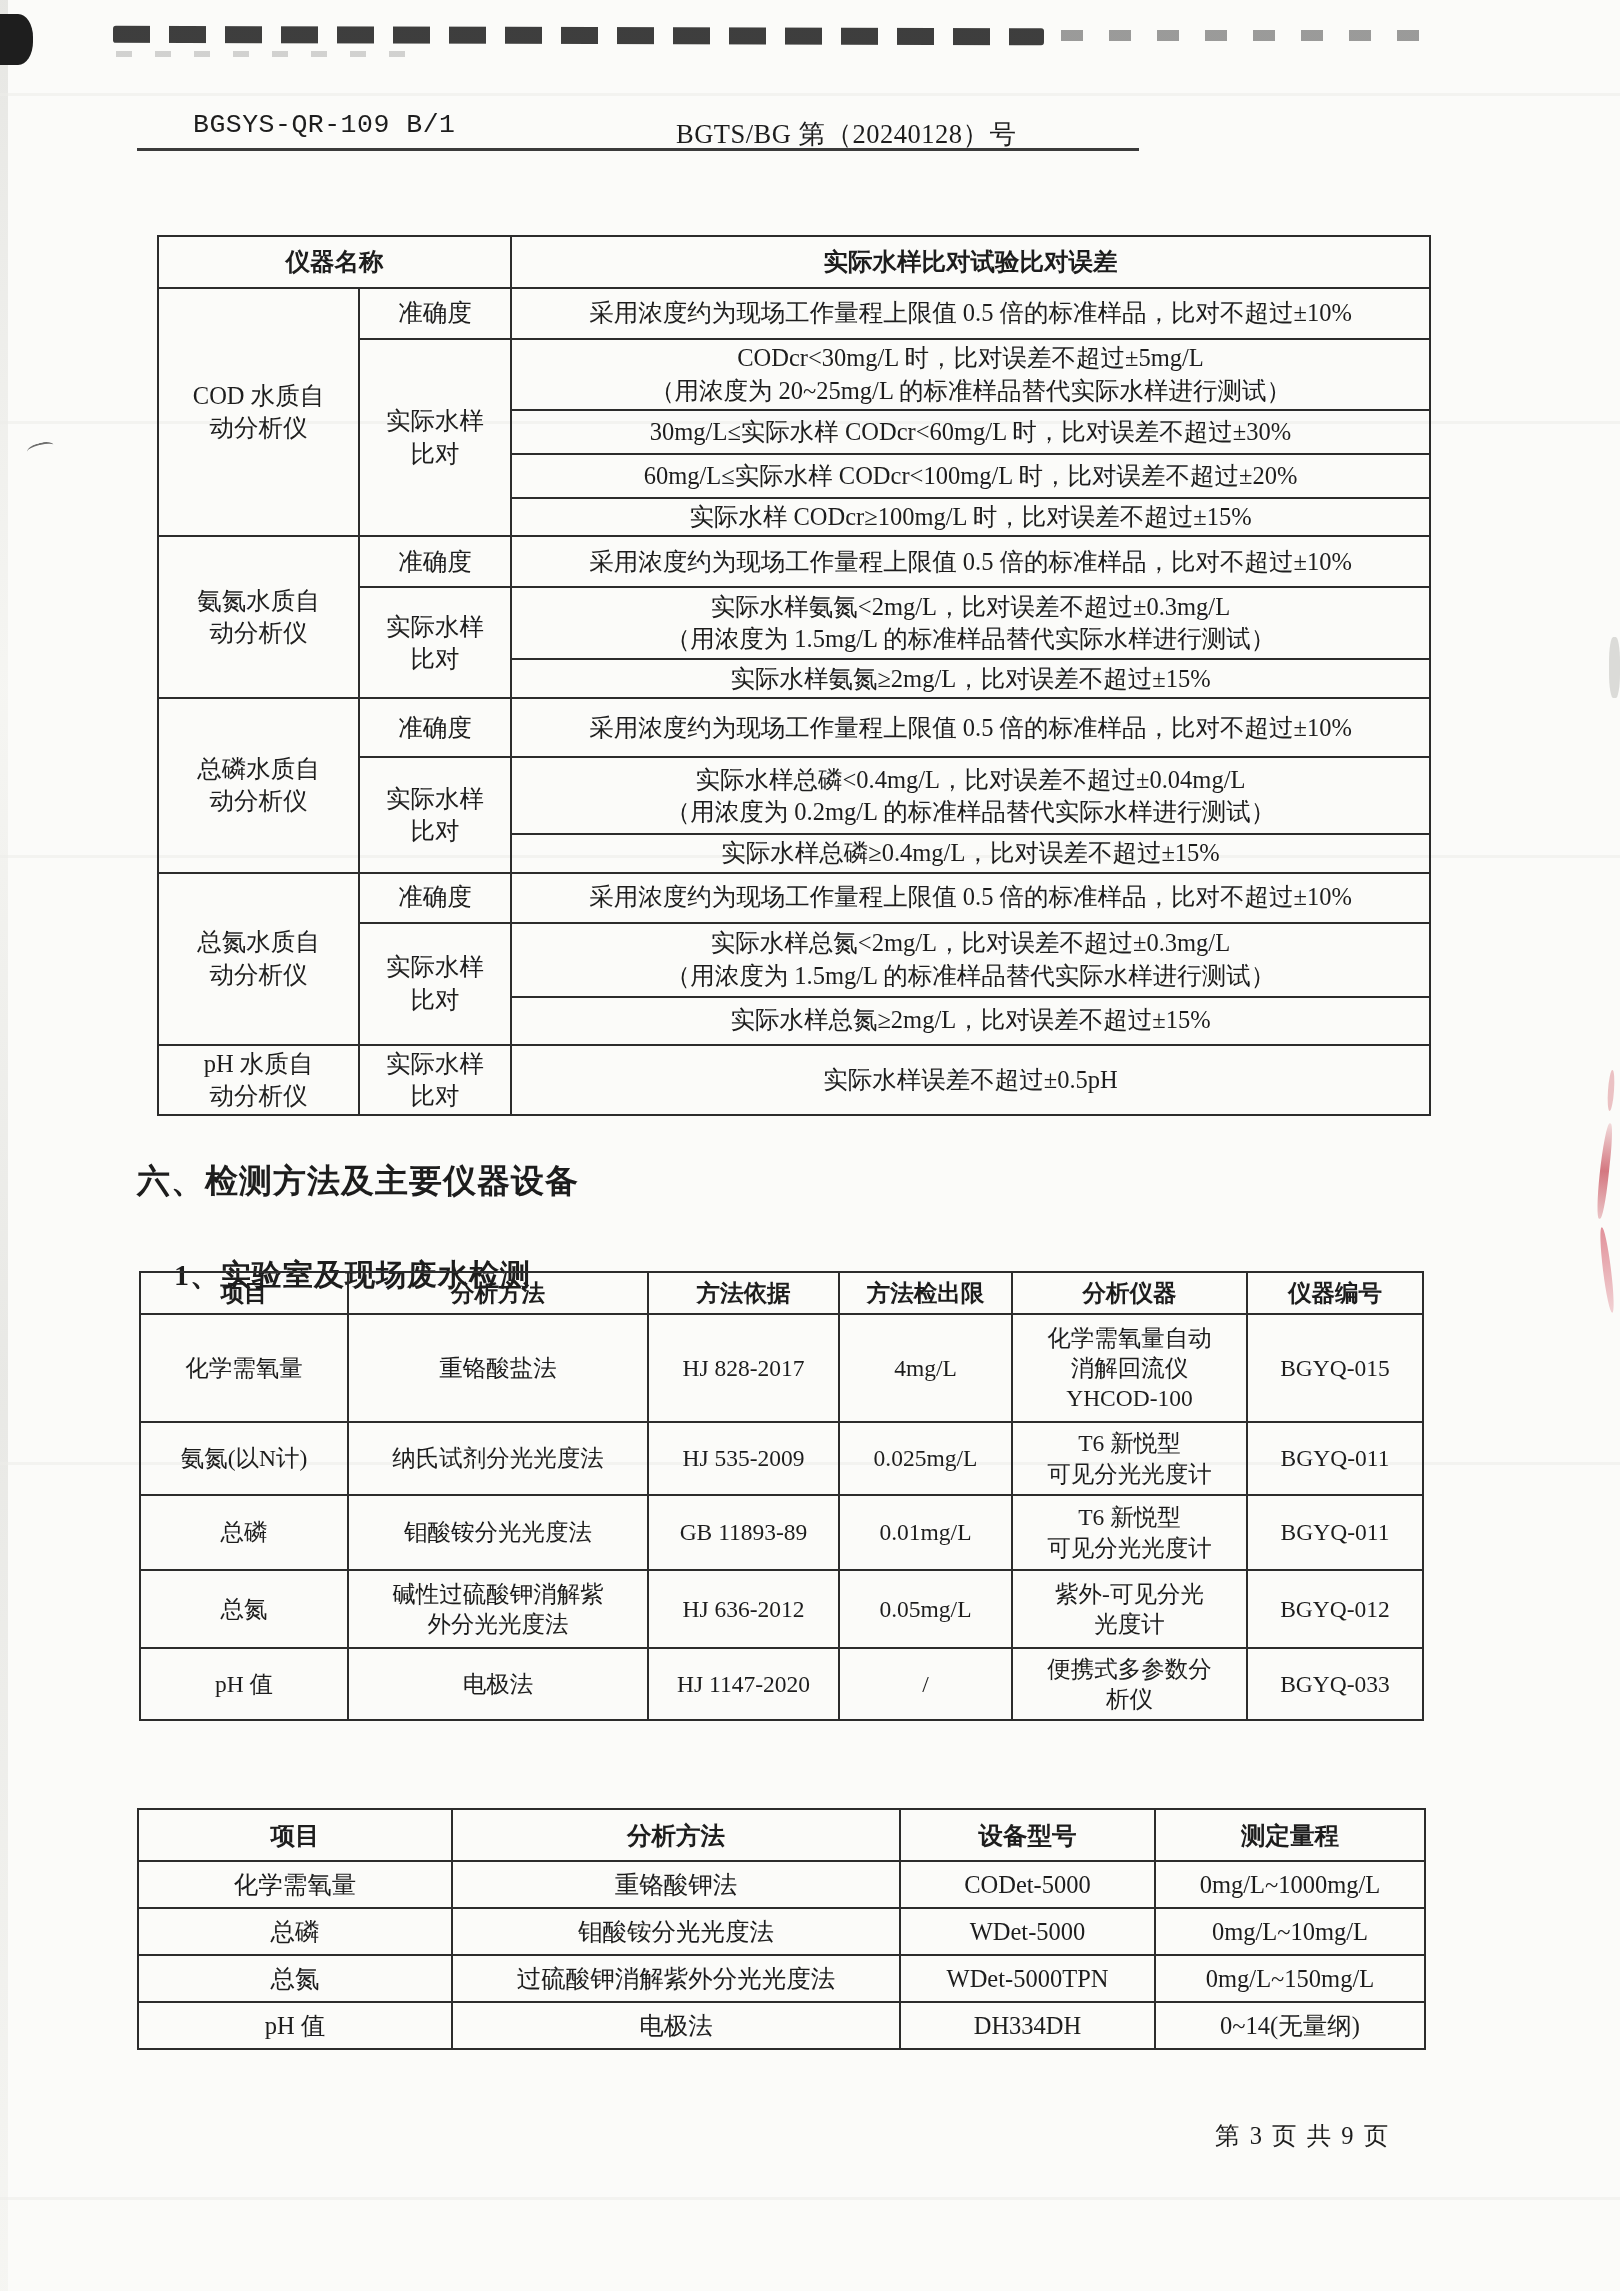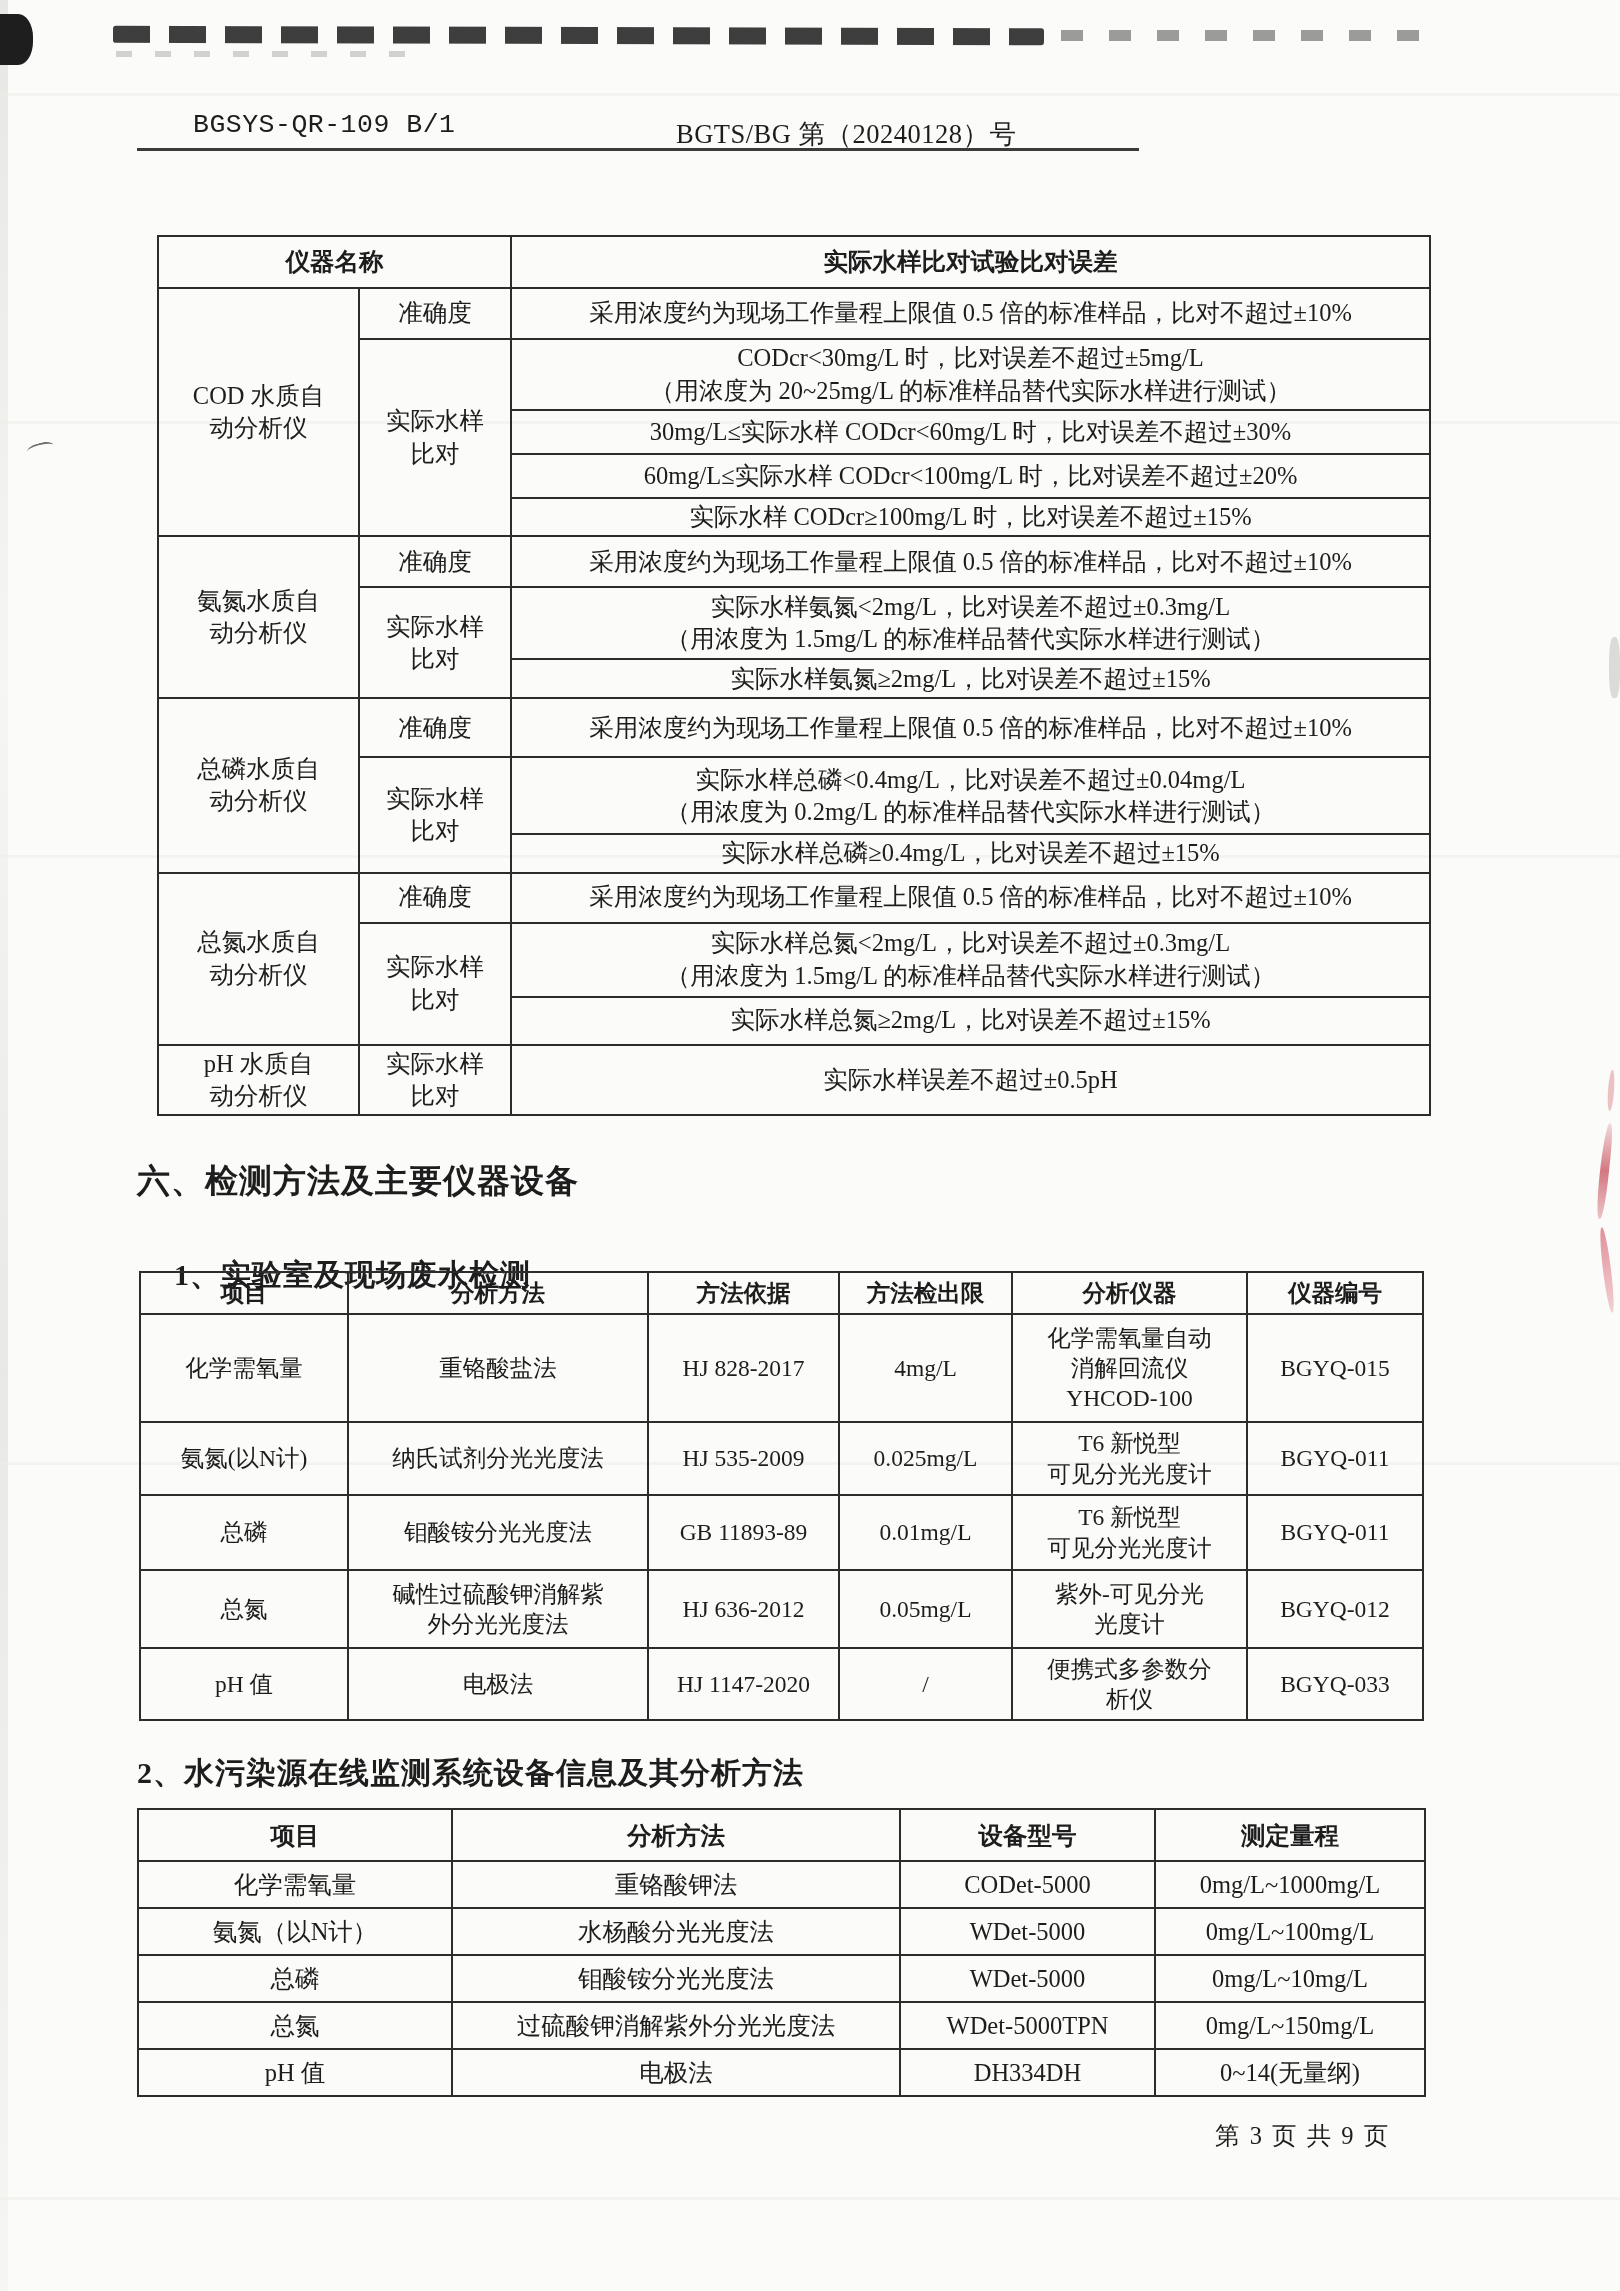--- a/index.html
+++ b/index.html
@@ -279,21 +279,20 @@
       <td>/</td>
       <td>
         <span class="cell-line">便携式多参数分</span>
         <span class="cell-line">析仪</span>
       </td>
       <td>BGYQ-033</td>
     </tr>
   </tbody>
     </table>
 
-  <div class="abs h-sub2">2、水污染源在线监测系统设备信息及其分析方法</div>
 
   <table class="abs t3">
     <colgroup>
         <col style="width:314px">
         <col style="width:448px">
         <col style="width:255px">
         <col style="width:270px">
       </colgroup>
     <tbody>
         <tr style="height:52px">
@@ -302,26 +301,20 @@
       <th>设备型号</th>
       <th>测定量程</th>
     </tr>
     <tr style="height:47px">
       <td>化学需氧量</td>
       <td>重铬酸钾法</td>
       <td>CODet-5000</td>
       <td>0mg/L~1000mg/L</td>
     </tr>
     <tr style="height:47px">
-      <td>氨氮（以N计）</td>
-      <td>水杨酸分光光度法</td>
-      <td>WDet-5000</td>
-      <td>0mg/L~100mg/L</td>
-    </tr>
-    <tr style="height:47px">
       <td>总磷</td>
       <td>钼酸铵分光光度法</td>
       <td>WDet-5000</td>
       <td>0mg/L~10mg/L</td>
     </tr>
     <tr style="height:47px">
       <td>总氮</td>
       <td>过硫酸钾消解紫外分光光度法</td>
       <td>WDet-5000TPN</td>
       <td>0mg/L~150mg/L</td>

